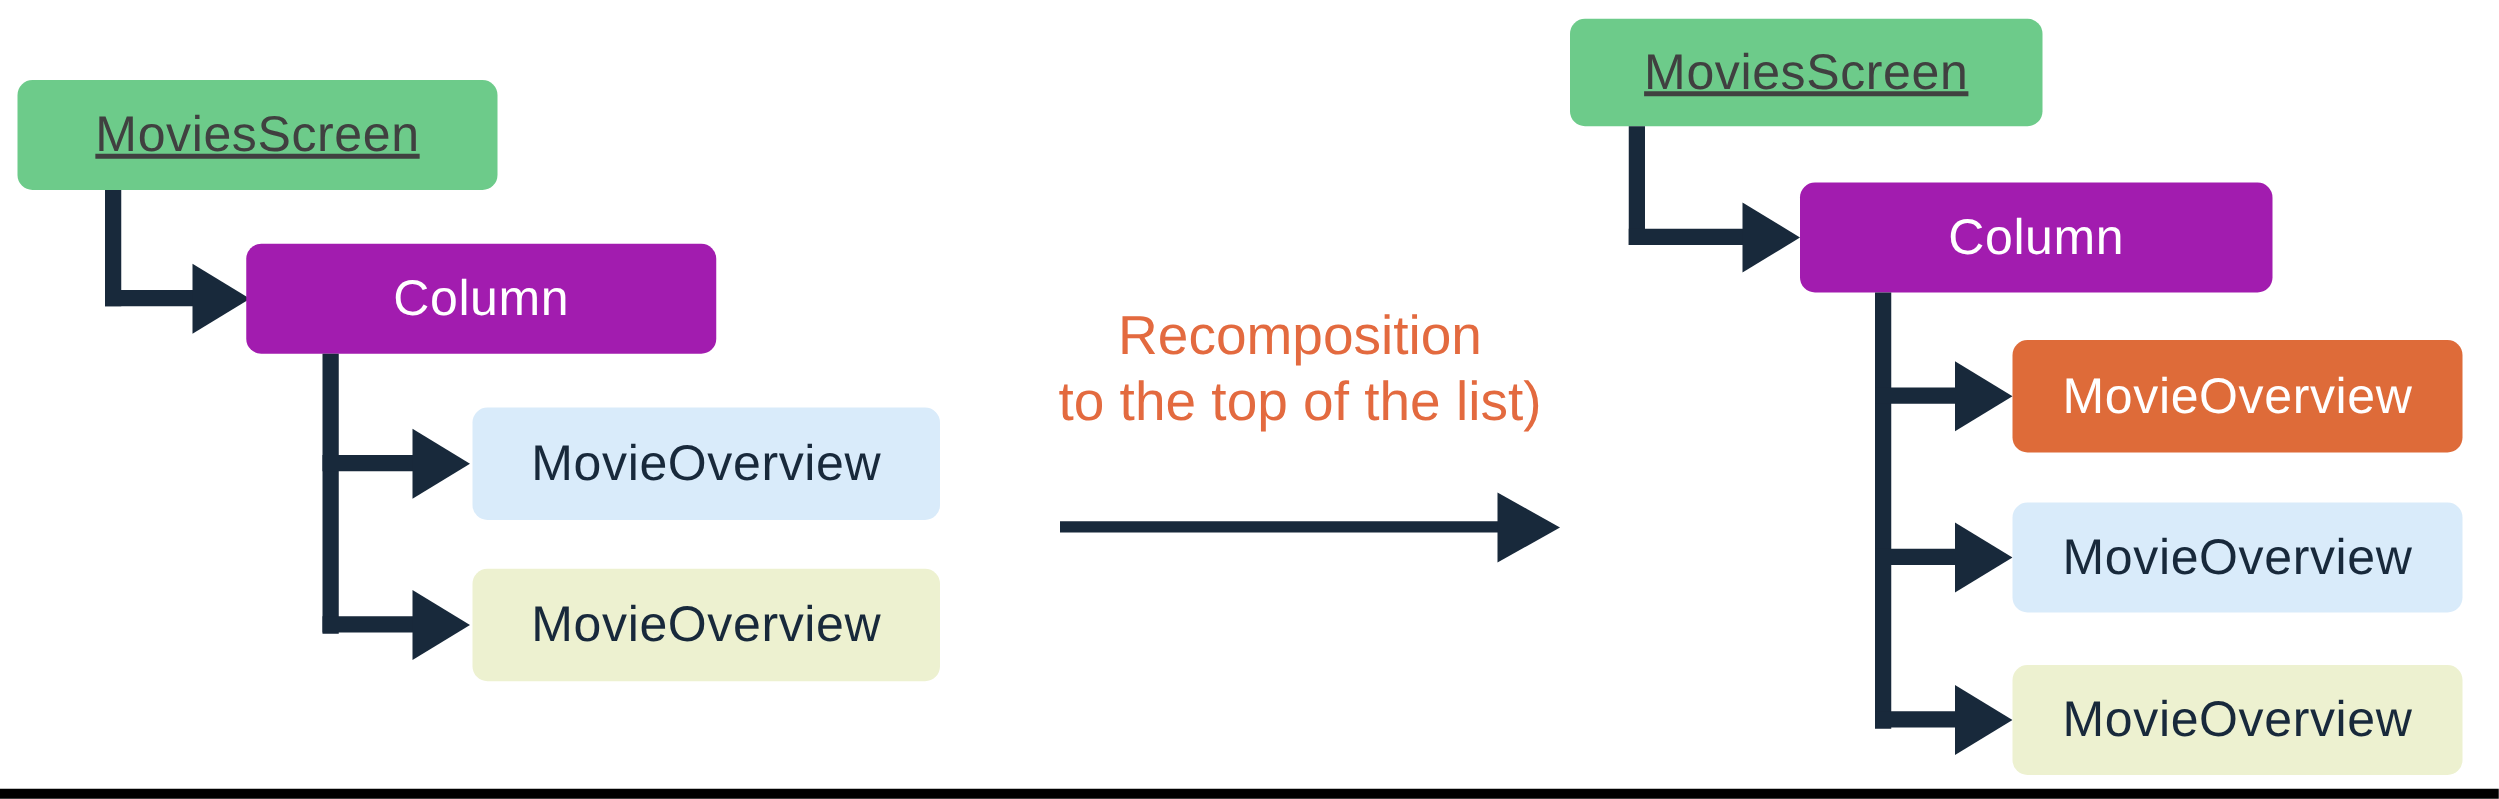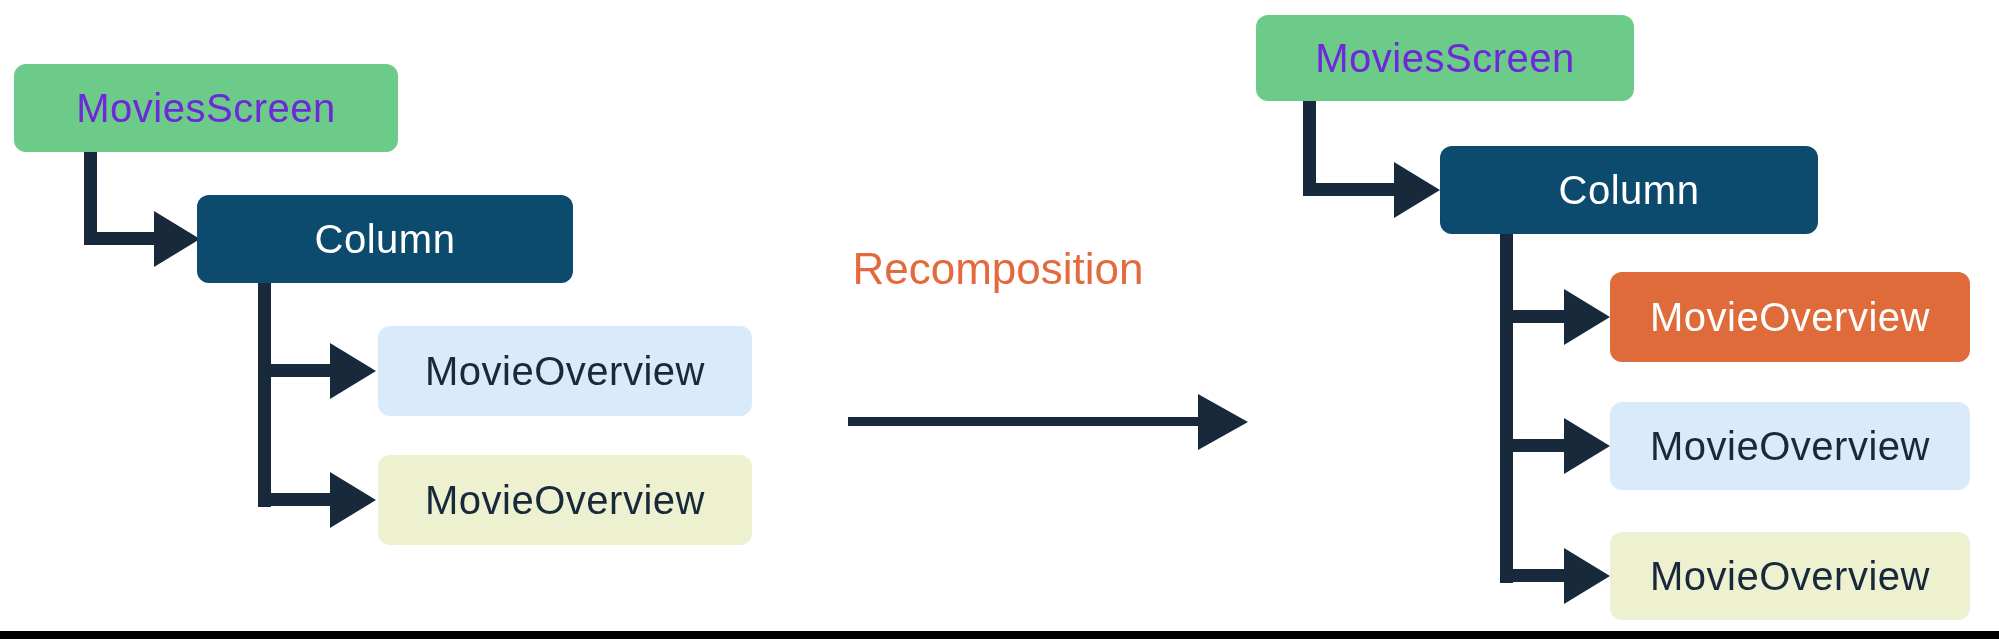--- a/index.html
+++ b/index.html
@@ -3,34 +3,34 @@
 <meta charset="utf-8">
 <style>
   html,body{margin:0;padding:0;background:#ffffff;}
   body{width:1999px;height:639px;overflow:hidden;
        font-family:"Liberation Sans","DejaVu Sans",sans-serif;}
   .stage{position:absolute;top:0;left:0;width:1999px;height:639px;background:#ffffff;}
 
   
   .node{position:absolute;display:flex;align-items:center;justify-content:center;
         border-radius:12px;font-size:40px;font-weight:500;letter-spacing:0.5px;}
-  .green{background:#6dcb8a;color:#6d28d9;}
-  .blue{background:#0c4a6e;color:#ffffff;align-items:center;}
+  .green{background:#6dcb8a;color:#404040;text-decoration:underline;}
+  .blue{background:#a21caf;color:#ffffff;align-items:center;}
   .orange{background:#de6b39;color:#ffffff;}
   .lightblue{background:#d9ebfa;color:#18293b;}
   .lightyellow{background:#edf1d0;color:#18293b;}
 
   
   .seg{position:absolute;background:#18293b;}
   .tri{position:absolute;width:0;height:0;
        border-top:28px solid transparent;border-bottom:28px solid transparent;
        border-left:46px solid #18293b;}
 
   
-  .annotation{position:absolute;left:768px;top:242px;width:460px;
+  .annotation{position:absolute;left:810px;top:242px;width:460px;
               text-align:center;color:#e36a3f;font-size:44px;line-height:53px;
               font-weight:500;}
   .arrow-line{position:absolute;left:848px;top:417px;width:352px;height:9px;background:#18293b;}
   .arrow-head{position:absolute;left:1198px;top:394px;width:0;height:0;
               border-top:28px solid transparent;border-bottom:28px solid transparent;
               border-left:50px solid #18293b;}
 
   .bottom-bar{position:absolute;left:0;top:631px;width:1999px;height:8px;background:#000000;}
 </style>
 </head>
@@ -59,20 +59,21 @@
   </div>
 
   <div class="seg" style="left:258px;top:493px;width:74px;height:13px;"></div>
   <div class="tri" style="left:330px;top:472px;"></div>
   <div class="node lightyellow" style="left:378px;top:455px;width:374px;height:90px;">
     <span>MovieOverview</span>
   </div>
 
   <div class="annotation">
     <div>Recomposition</div>
+    <div>to the top of the list)</div>
   </div>
   <div class="arrow-line"></div>
   <div class="arrow-head"></div>
 
   <div class="node green" style="left:1256px;top:15px;width:378px;height:86px;">
     <span>MoviesScreen</span>
   </div>
 
   <div class="seg" style="left:1303px;top:101px;width:13px;height:95px;"></div>
   <div class="seg" style="left:1303px;top:183px;width:93px;height:13px;"></div>

